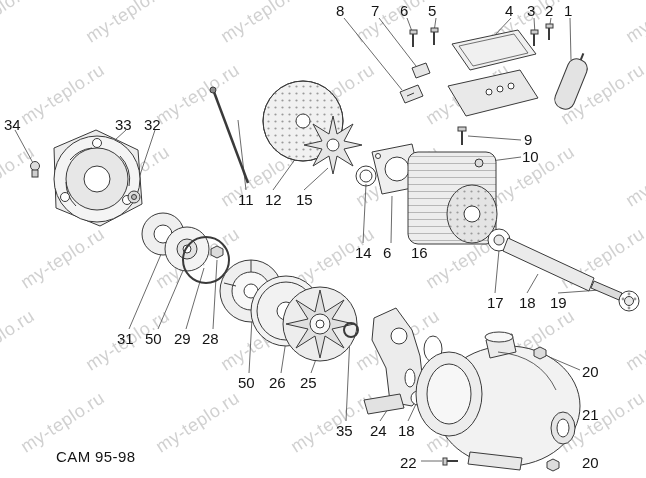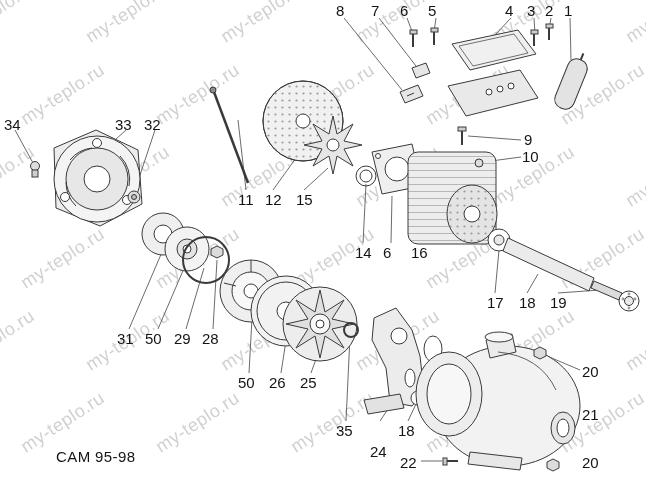--- a/index.html
+++ b/index.html
@@ -363,20 +363,20 @@
   <div class="co" style="left:117px;top:331px">31</div>
   <div class="co" style="left:145px;top:331px">50</div>
   <div class="co" style="left:174px;top:331px">29</div>
   <div class="co" style="left:202px;top:331px">28</div>
   <div class="co" style="left:238px;top:375px">50</div>
   <div class="co" style="left:269px;top:375px">26</div>
   <div class="co" style="left:300px;top:375px">25</div>
   <div class="co" style="left:582px;top:364px">20</div>
   <div class="co" style="left:582px;top:407px">21</div>
   <div class="co" style="left:336px;top:423px">35</div>
-  <div class="co" style="left:370px;top:444px">24</div>
+  <div class="co" style="left:370px;top:423px">24</div>
   <div class="co" style="left:398px;top:423px">18</div>
   <div class="co" style="left:400px;top:455px">22</div>
   <div class="co" style="left:582px;top:455px">20</div>
 
   <div class="model">CAM 95-98</div>
 
 </div>
 
 </body></html>

